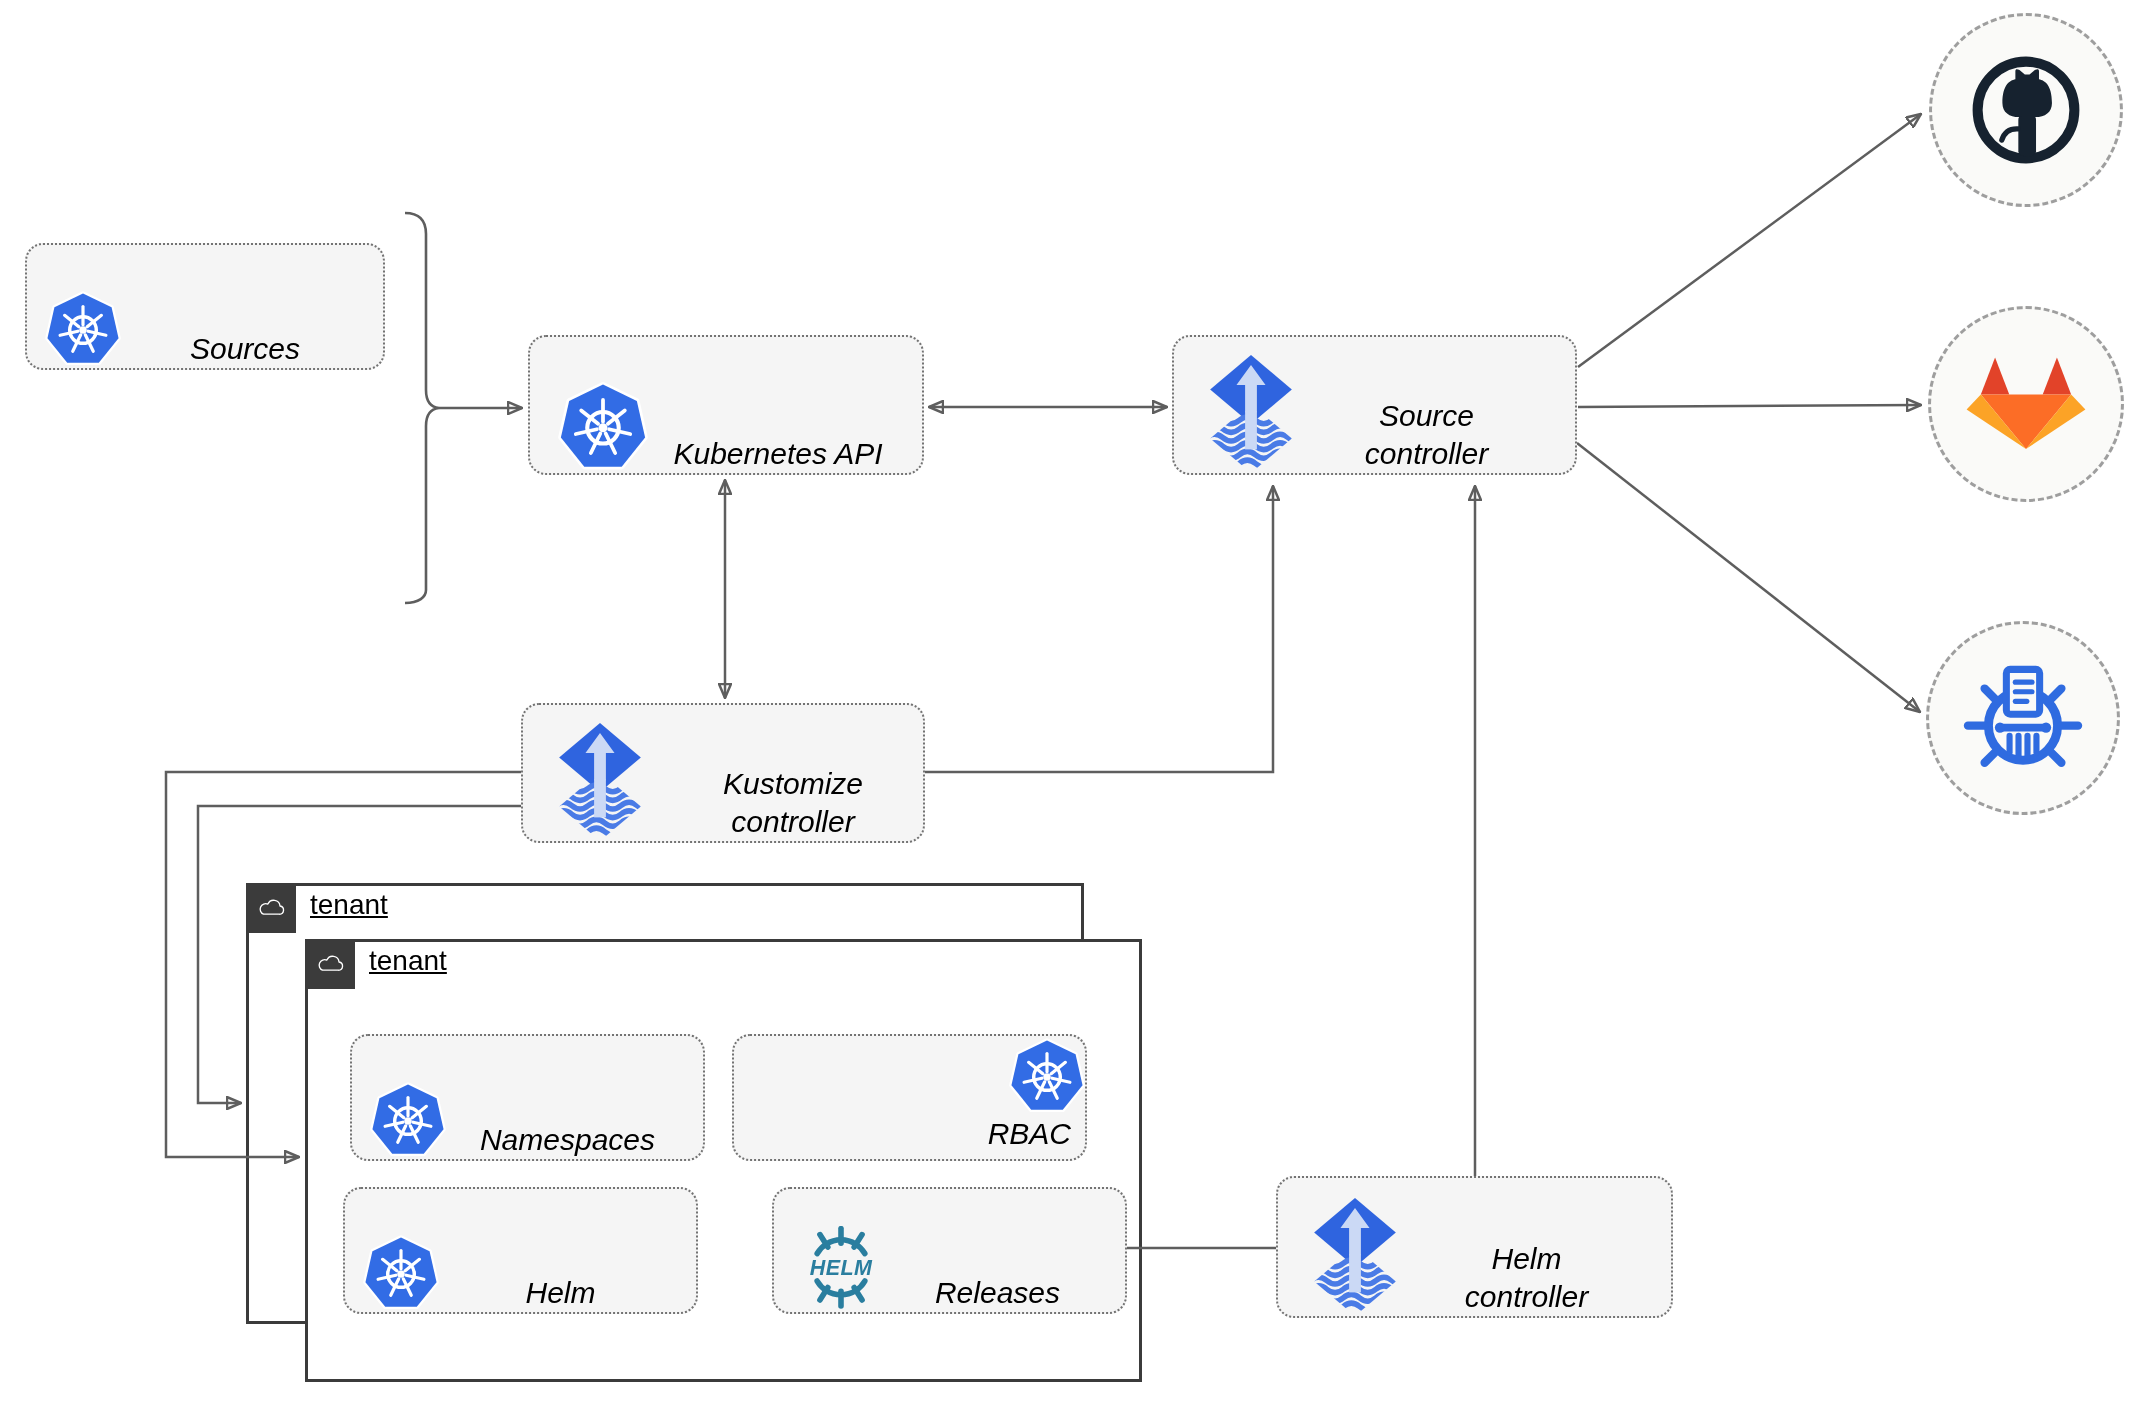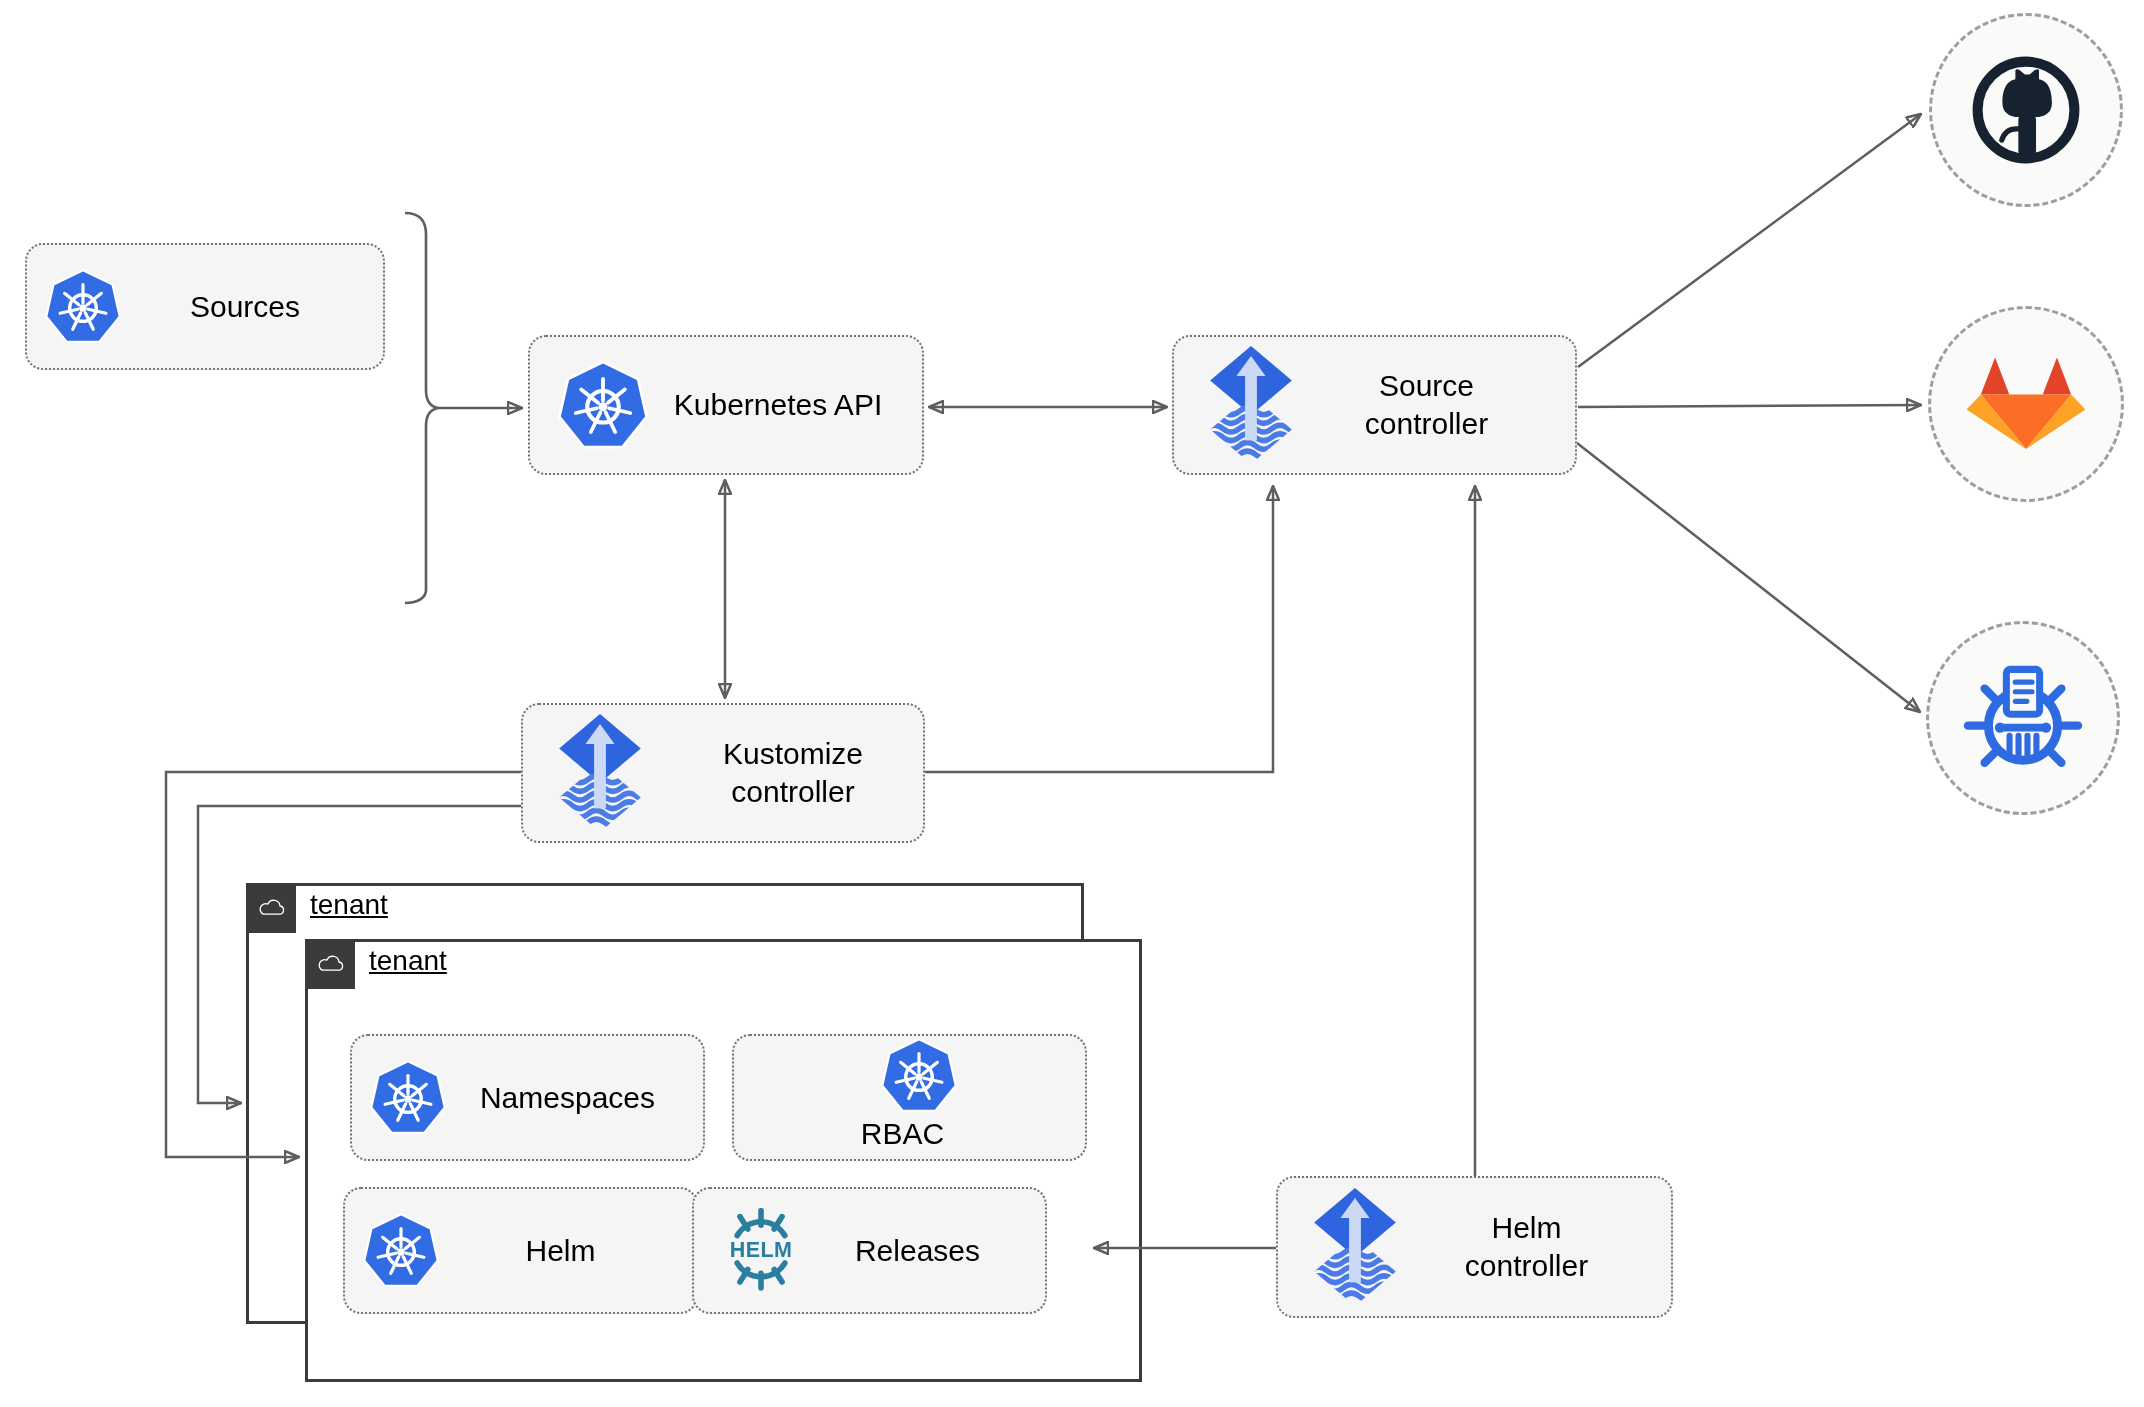--- a/index.html
+++ b/index.html
@@ -11,39 +11,39 @@
   .wires{position:absolute;left:0;top:0;z-index:3;pointer-events:none;}
   .wires path{fill:none;stroke:var(--connector-gray,#5E5E5E);stroke-width:2.5px;}
   .wires .brace{stroke-width:2.6px;}
 
   
   .node{
     position:absolute;z-index:4;box-sizing:border-box;
     background:var(--node-fill,#F5F5F5);
     border:2.5px dotted var(--node-border,#737373);
     border-radius:18px;
-    display:flex;align-items:center;
+    display:flex;align-items:flex-end;font-style:italic;
   }
   .node .icon{flex:0 0 auto;}
   .node .lbl{
     flex:1 1 auto;text-align:center;font-size:30px;line-height:38px;
     white-space:pre-line;padding-right:14px;
   }
 
   
   .n-sources       {left:25px;  top:243px;  width:360px; height:127px;}
   .n-kustomizations{left:25px;  top:453px;  width:360px; height:127px;}
   .n-k8sapi        {left:528px; top:335px;  width:396px; height:140px;}
   .n-sourcectl     {left:1172px;top:335px;  width:405px; height:140px;}
   .n-kustomizectl  {left:521px; top:703px;  width:404px; height:140px;gap:36px;}
   .n-helmctl       {left:1276px;top:1176px; width:397px; height:142px;}
   .n-namespaces    {left:350px; top:1034px; width:355px; height:127px;}
   .n-rbac          {left:732px; top:1034px; width:355px; height:127px;flex-direction:column;}
   .n-crds          {left:343px; top:1187px; width:355px; height:127px;}
-  .n-releases      {left:692px; top:1187px; width:355px; height:127px;}
+  .n-releases      {left:772px; top:1187px; width:355px; height:127px;}
 
   .k8s-sm{width:76px;height:79px;margin-left:18px;}
   .k8s-md{width:90px;height:94px;margin-left:28px;}
   .flux  {width:82px;height:118px;margin-left:36px;}
   .helm-sm{width:86px;height:86px;margin-left:24px;}
 
   
   .tenant{
     position:absolute;box-sizing:border-box;background:#ffffff;
     border:3px solid var(--tenant-border,#3B3B3B);

